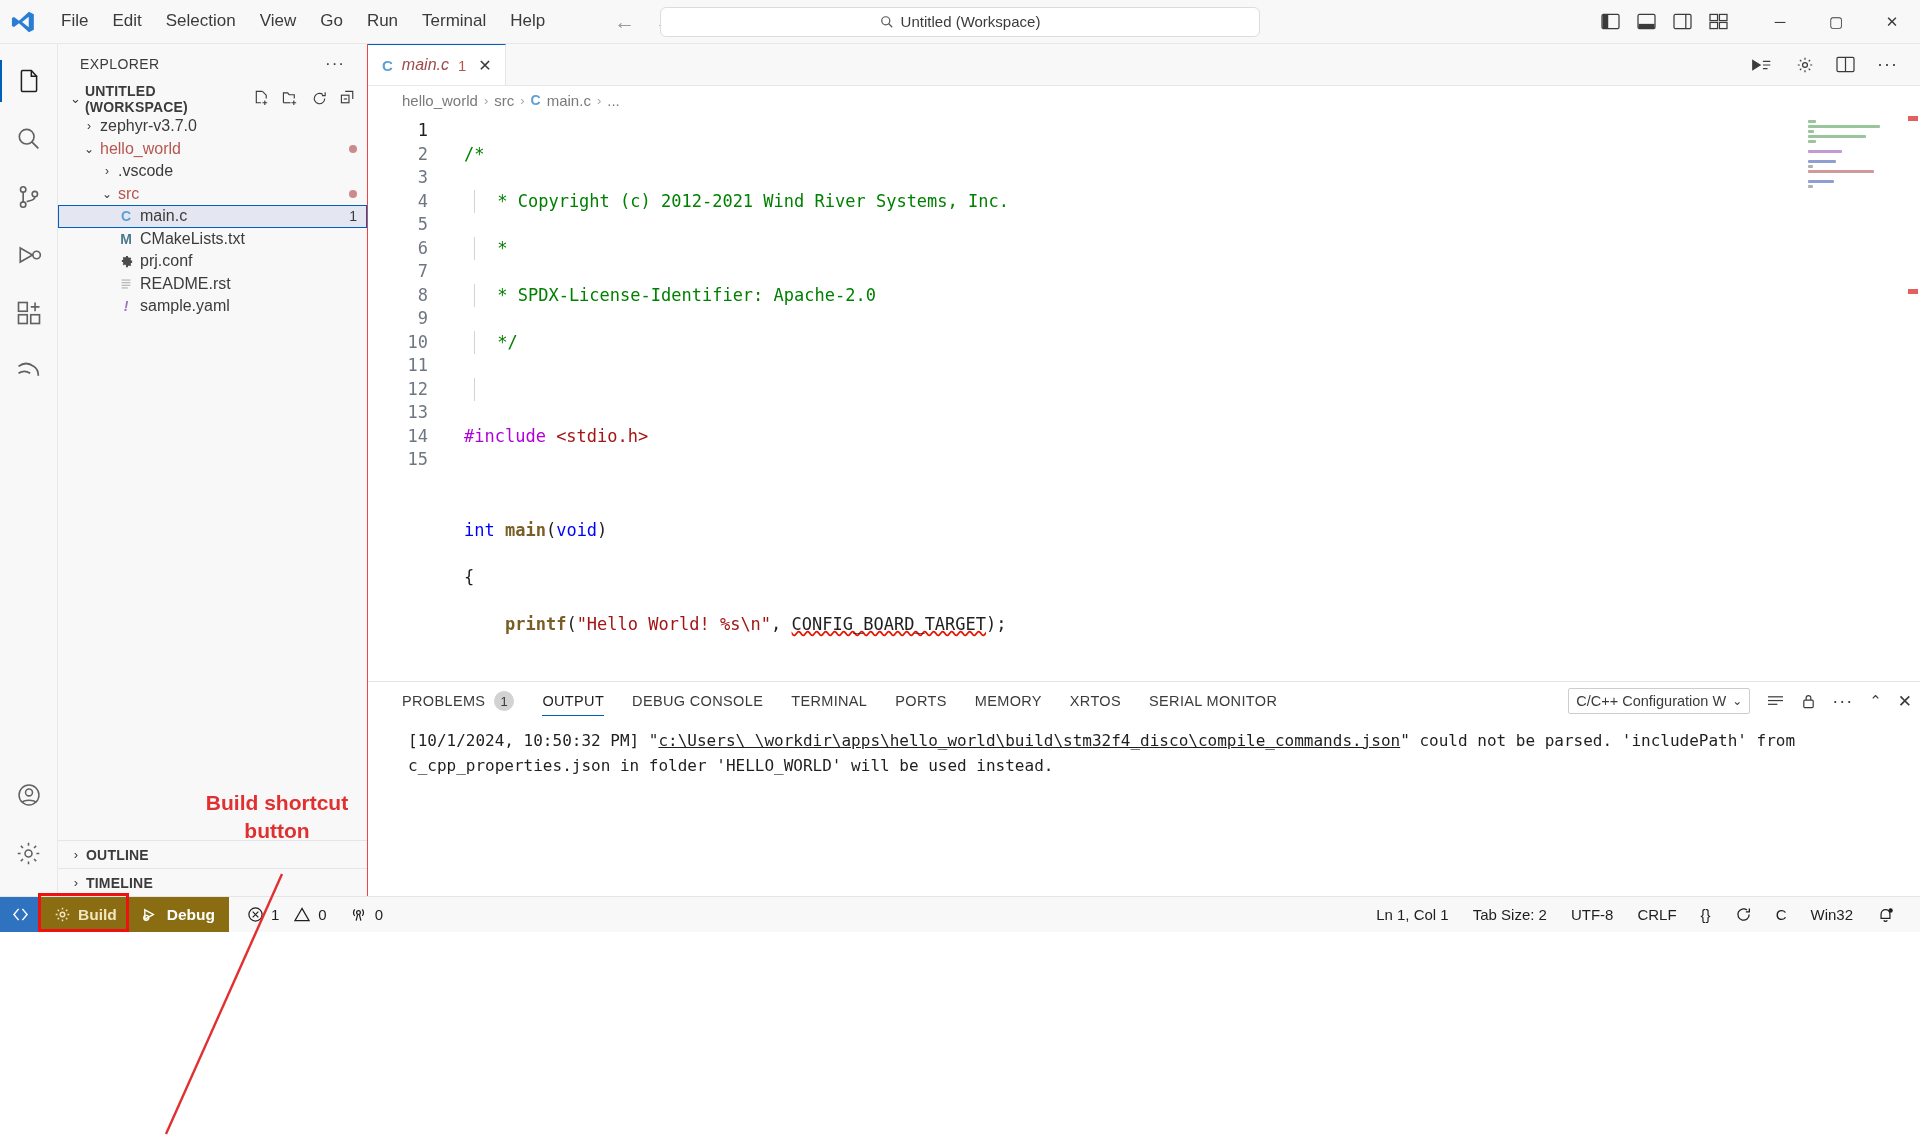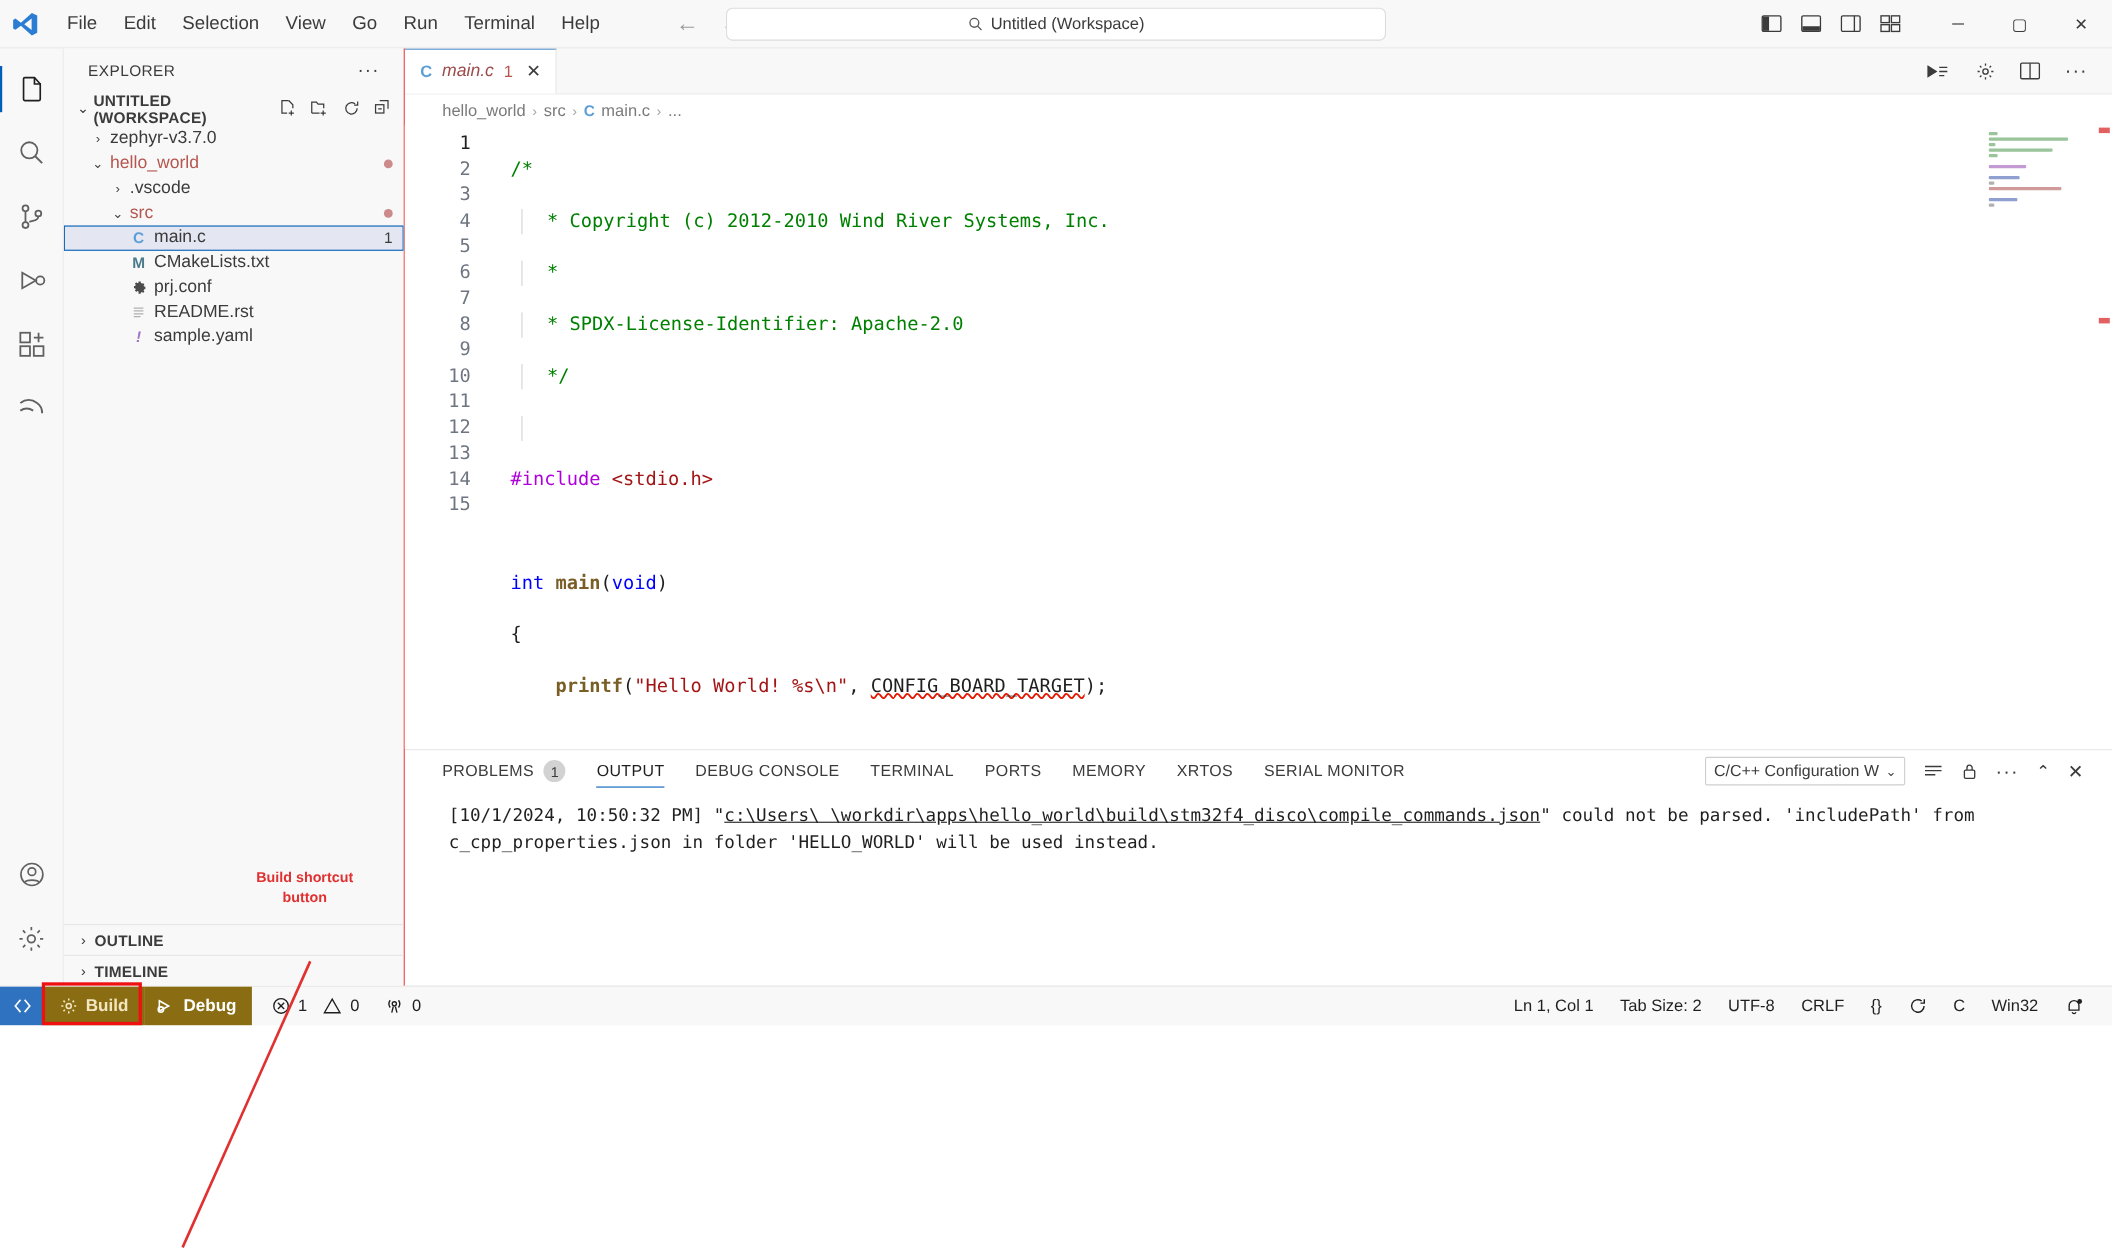--- a/index.html
+++ b/index.html
@@ -93,21 +93,21 @@
 
   .sb-bottom { margin-top:auto; }
   .sb-collapsed {
     height:28px; display:flex; align-items:center; font-size:14px; font-weight:bold;
     color:#3b3b3b; border-top:1px solid #e5e5e5; padding-left:8px; letter-spacing:.2px;
   }
   .sb-collapsed .chev { width:20px; text-align:center; font-weight:normal; font-size:13px;}
 
   
   .annotation {
-    position:absolute; color:#e03030; font-weight:bold; font-size:13px; line-height:1.35;
+    position:absolute; color:#e03030; font-weight:bold; font-size:21px; line-height:1.35;
     text-align:center; pointer-events:none;
   }
 
   
   .editor-col { flex:1 1 auto; display:flex; flex-direction:column; min-width:0; background:#ffffff;}
   .tabsbar {
     height:42px; background:#f8f8f8; display:flex; align-items:stretch;
     border-bottom:1px solid #e8e8e8; flex:0 0 42px;
   }
   .tab {
@@ -159,21 +159,21 @@
     display:flex; align-items:center; gap:9px; position:relative; cursor:pointer; white-space:nowrap;
   }
   .ptab.active { color:#1f1f1f; }
   .ptab.active:after {
     content:""; position:absolute; left:14px; right:14px; bottom:4px; height:1.5px; background:#005fb8;
   }
   .ptab .pbadge {
     background:#d2d2d2; color:#3b3b3b; border-radius:10px; min-width:20px; height:20px;
     display:flex; align-items:center; justify-content:center; font-size:13px; padding:0 6px;
   }
-  .panel-right { margin-left:auto; display:flex; align-items:center; gap:16px; padding-right:26px; color:#3b3b3b;}
+  .panel-right { margin-left:auto; display:flex; align-items:center; gap:16px; padding-right:8px; color:#3b3b3b;}
   .out-select {
     display:flex; align-items:center; gap:6px; border:1px solid #cecece; background:#fff;
     height:26px; padding:0 7px; font-size:14.5px; color:#3b3b3b; border-radius:2px; max-width:200px;
   }
   .panel-body {
     flex:1 1 auto; overflow:hidden; padding:8px 0 0 40px;
     font-family:"DejaVu Sans Mono", monospace; font-size:16px; line-height:25px; color:#1f1f1f;
   }
   .panel-body .u { text-decoration:underline; }
 
@@ -514,21 +514,21 @@
             <div class="ln">10</div>
             <div class="ln">11</div>
             <div class="ln">12</div>
             <div class="ln">13</div>
             <div class="ln">14</div>
             <div class="ln">15</div>
           </div>
           <div class="glyph-margin"></div>
           <div class="code-text">
 <div><span class="t-comment">/*</span></div>
-<div style="border-left:1px solid #d3d3d3; margin-left:10px; padding-left:12px"><span class="t-comment"> * Copyright (c) 2012-2010 Wind River Systems, Inc.</span></div>
+<div style="border-left:1px solid #d3d3d3; margin-left:10px; padding-left:12px"><span class="t-comment"> * Copyright (c) 2012-2021 Wind River Systems, Inc.</span></div>
 <div style="border-left:1px solid #d3d3d3; margin-left:10px; padding-left:12px"><span class="t-comment"> *</span></div>
 <div style="border-left:1px solid #d3d3d3; margin-left:10px; padding-left:12px"><span class="t-comment"> * SPDX-License-Identifier: Apache-2.0</span></div>
 <div style="border-left:1px solid #d3d3d3; margin-left:10px; padding-left:12px"><span class="t-comment"> */</span></div>
 <div style="border-left:1px solid #d3d3d3; margin-left:10px; padding-left:12px">&nbsp;</div>
 <div><span class="t-pre">#include </span><span class="t-str">&lt;stdio.h&gt;</span></div>
 <div>&nbsp;</div>
 <div><span class="t-kw">int </span><span class="t-fn">main</span><span>(</span><span class="t-kw">void</span><span>)</span></div>
 <div><span>{</span></div>
 <div><span>    </span><span class="t-fn">printf</span><span>(</span><span class="t-str">"Hello World! %s\n"</span><span>, </span><span class="t-err">CONFIG_BOARD_TARGET</span><span>);</span></div>
 <div>&nbsp;</div>

